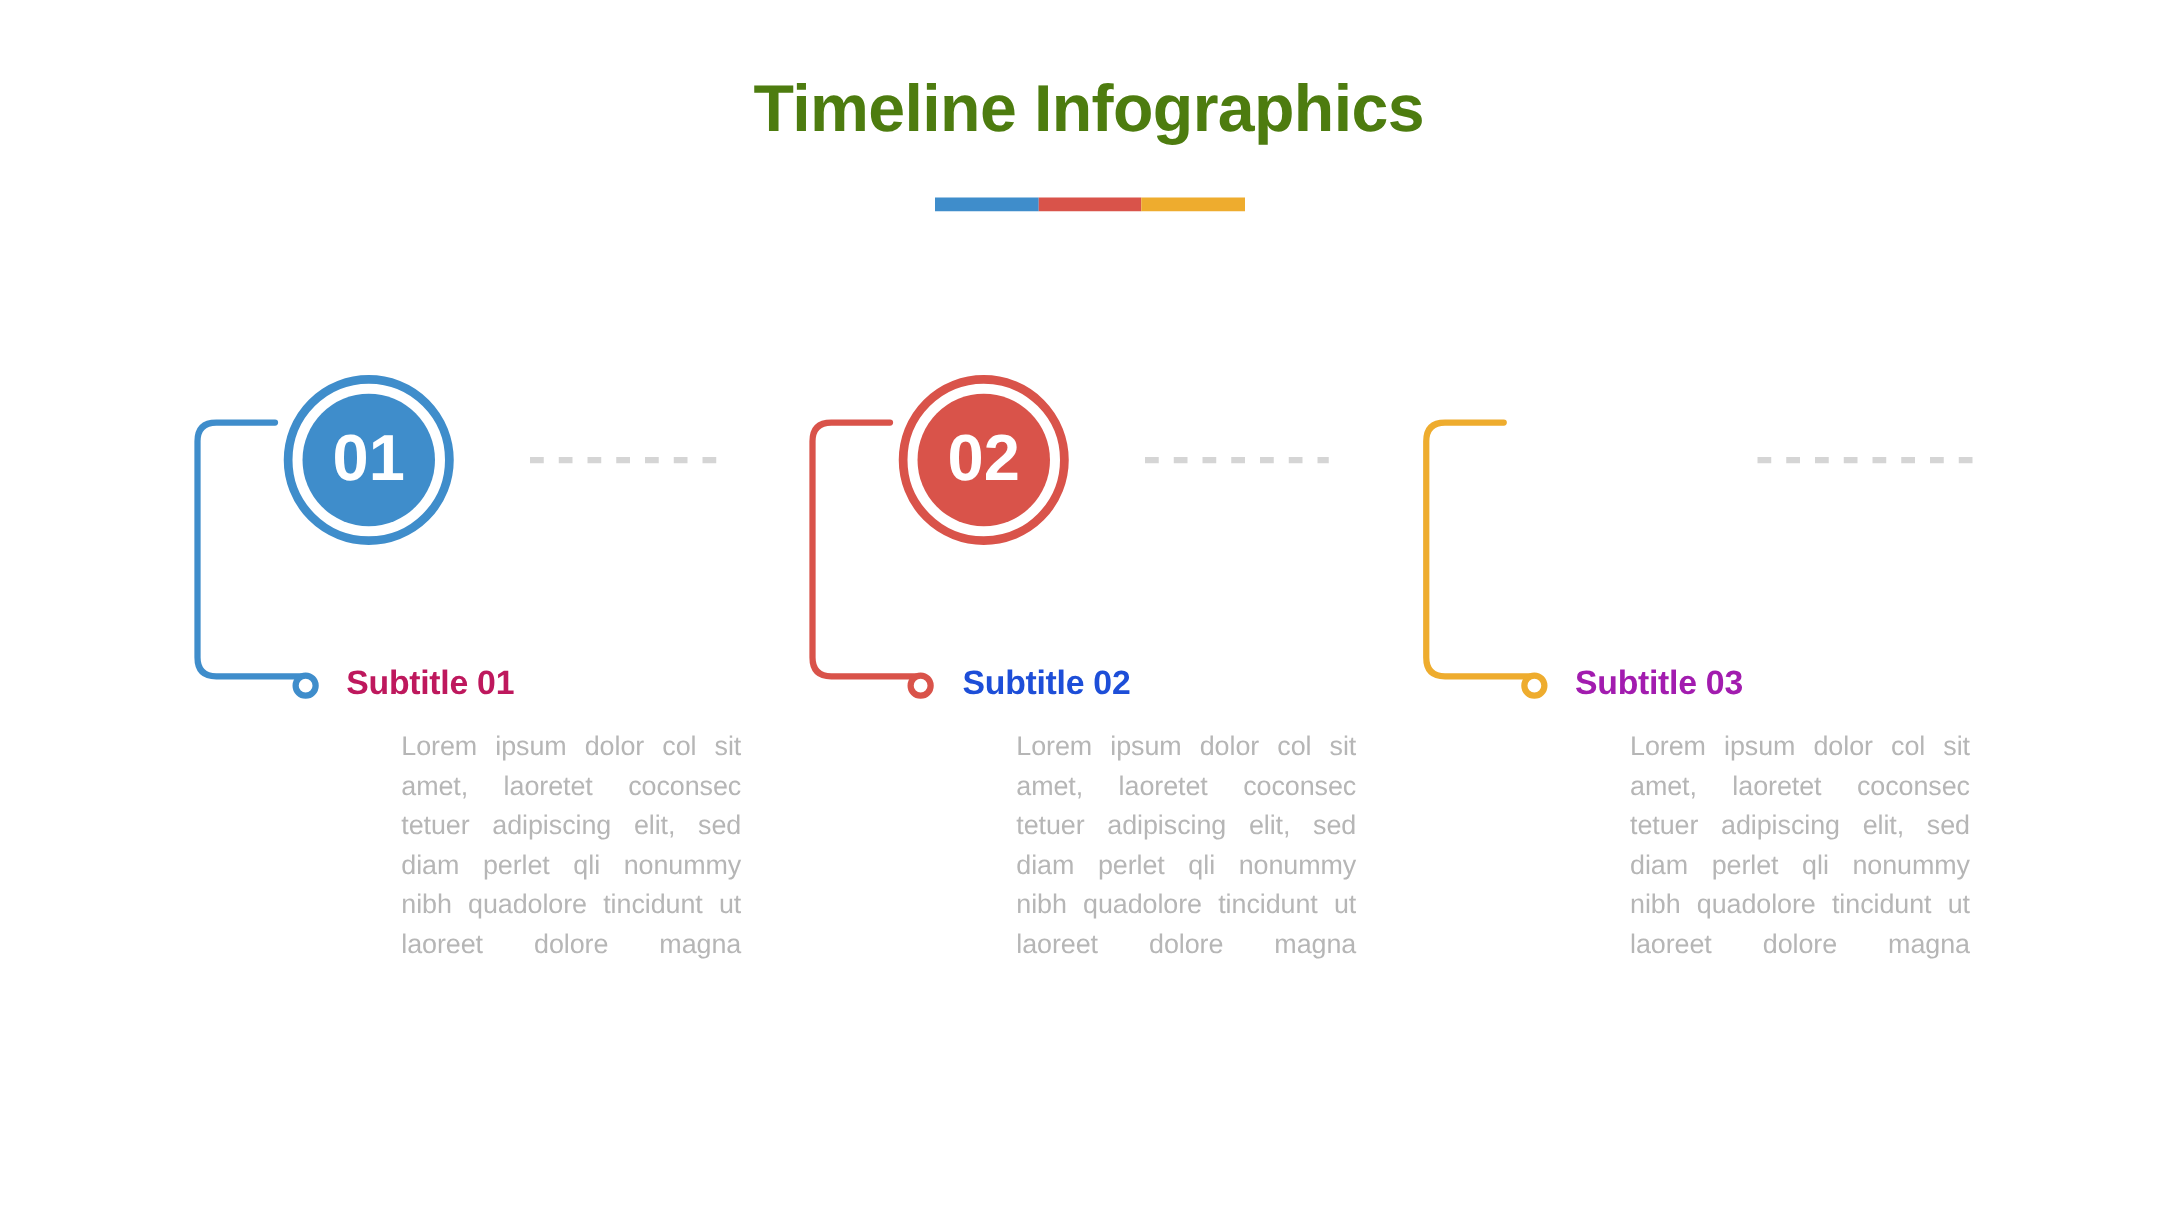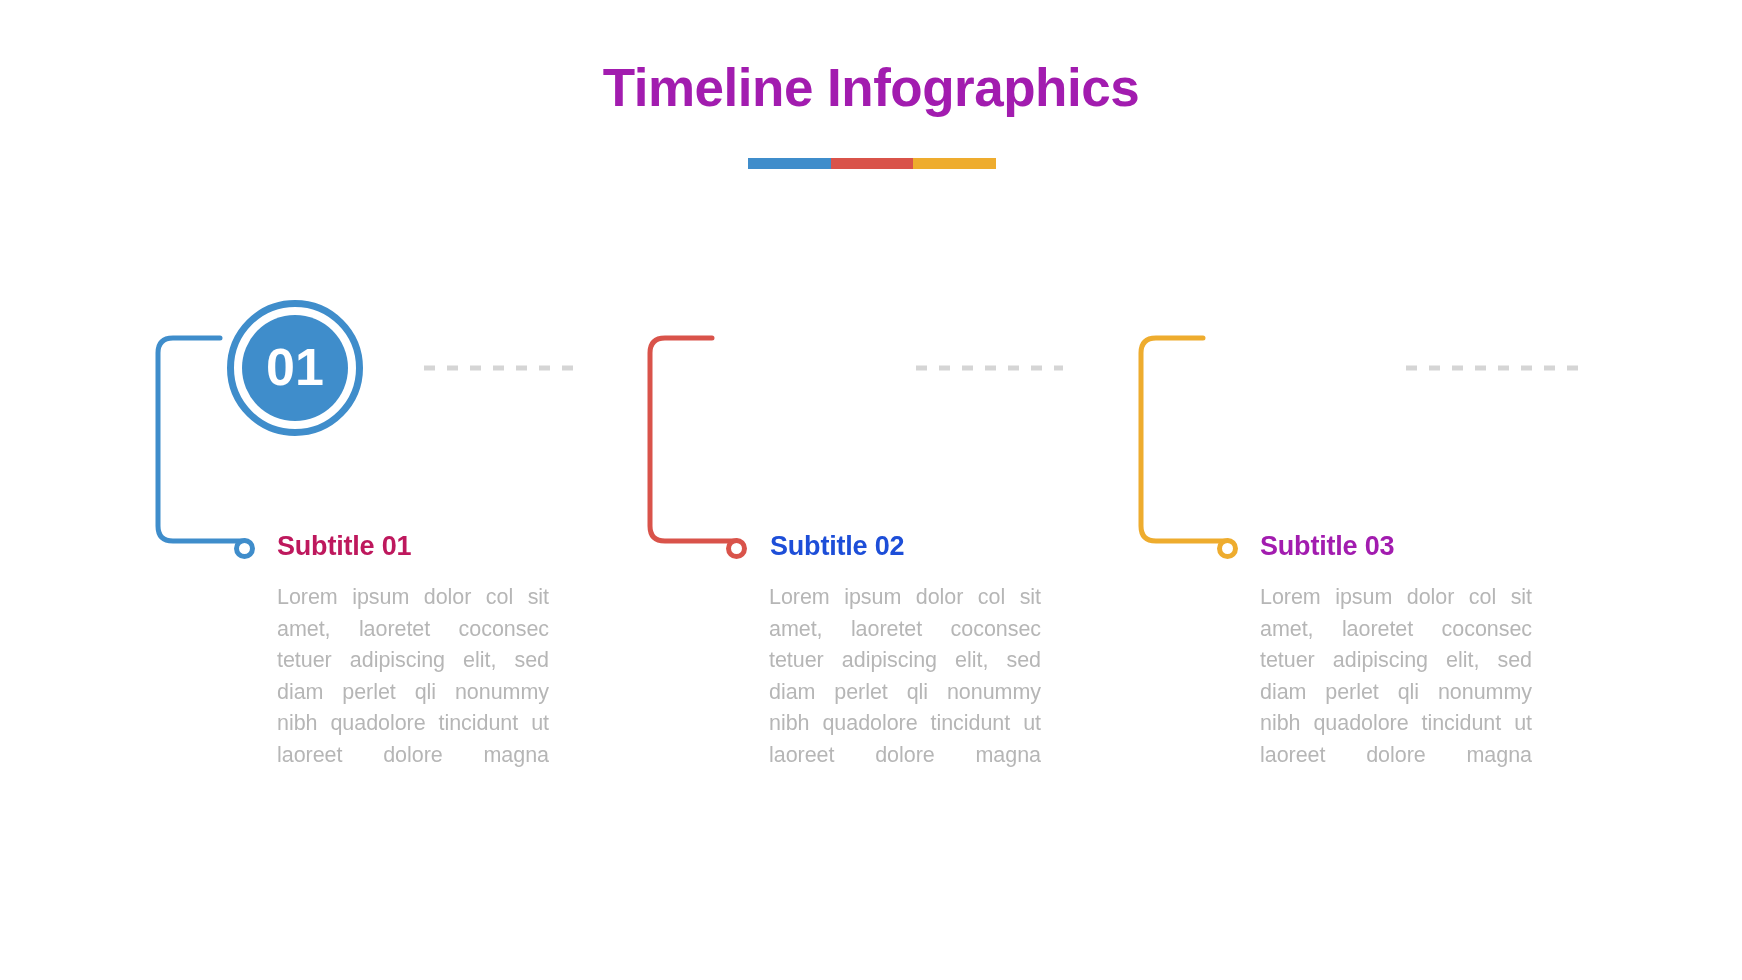--- a/index.html
+++ b/index.html
@@ -141,28 +141,29 @@
   .step-body {
     position: absolute;
     top: 582px;
     width: 272px;
     font-size: 21.5px;
     line-height: 31.5px;
     color: #b6b6b6;
     text-align: justify;
     text-align-last: justify;
     letter-spacing: -0.05px;
+    margin-left: 44px;
   }
 </style>
 </head>
 <body>
 
 <div id="stage">
 
-  <h1 class="page-title" style="color: #a21caf;">Timeline Infographics</h1>
+  <h1 class="page-title" style="color: #4d7c0f;">Timeline Infographics</h1>
 
   <div class="title-divider">
     <span class="seg" style="background: rgb(63, 141, 203);"></span>
     <span class="seg" style="background: rgb(217, 83, 74);"></span>
     <span class="seg" style="background: rgb(238, 172, 46);"></span>
   </div>
 
 
   <svg class="spine" viewBox="0 0 1742 12" preserveAspectRatio="none">
     <line id="spine-1" x1="424" y1="6" x2="573" y2="6" stroke-width="5" stroke-linecap="butt" stroke-dasharray="11 12" stroke="#d5d5d5"></line>
@@ -188,20 +189,25 @@
 
     <div class="step-body" id="body-0" style="left:277px;">Lorem ipsum dolor col sit amet, laoretet coconsec tetuer adipiscing elit, sed diam perlet qli nonummy nibh quadolore tincidunt ut laoreet dolore magna</div>
   </div>
 
   <div class="step" id="step-1" style="left:492px;">
 
     <svg class="bracket" id="bracket-1" viewBox="0 0 250 260" preserveAspectRatio="none">
       <path d="M 222 8 L 175 8 Q 160 8 160 23 L 160 196 Q 160 211 175 211 L 247 211" fill="none" stroke-width="5" stroke-linecap="round" transform="translate(-2,0)" stroke="#d9534a"></path>
     </svg>
 
+    <div class="node" id="node-1" style="left: 227px; color: rgb(217, 83, 74);">
+      <span class="ring-outer"></span>
+      <span class="disc"></span>
+      <span class="num">02</span>
+    </div>
 
     <span class="endpoint-ring" id="endpoint-1" style="left: 234px; color: rgb(217, 83, 74);"></span>
 
     <div class="subtitle" id="subtitle-1" style="left: 278px; color: #1d4ed8;">Subtitle 02</div>
 
     <div class="step-body" id="body-1" style="left:277px;">Lorem ipsum dolor col sit amet, laoretet coconsec tetuer adipiscing elit, sed diam perlet qli nonummy nibh quadolore tincidunt ut laoreet dolore magna</div>
   </div>
 
   <div class="step" id="step-2" style="left:983px;">
 

